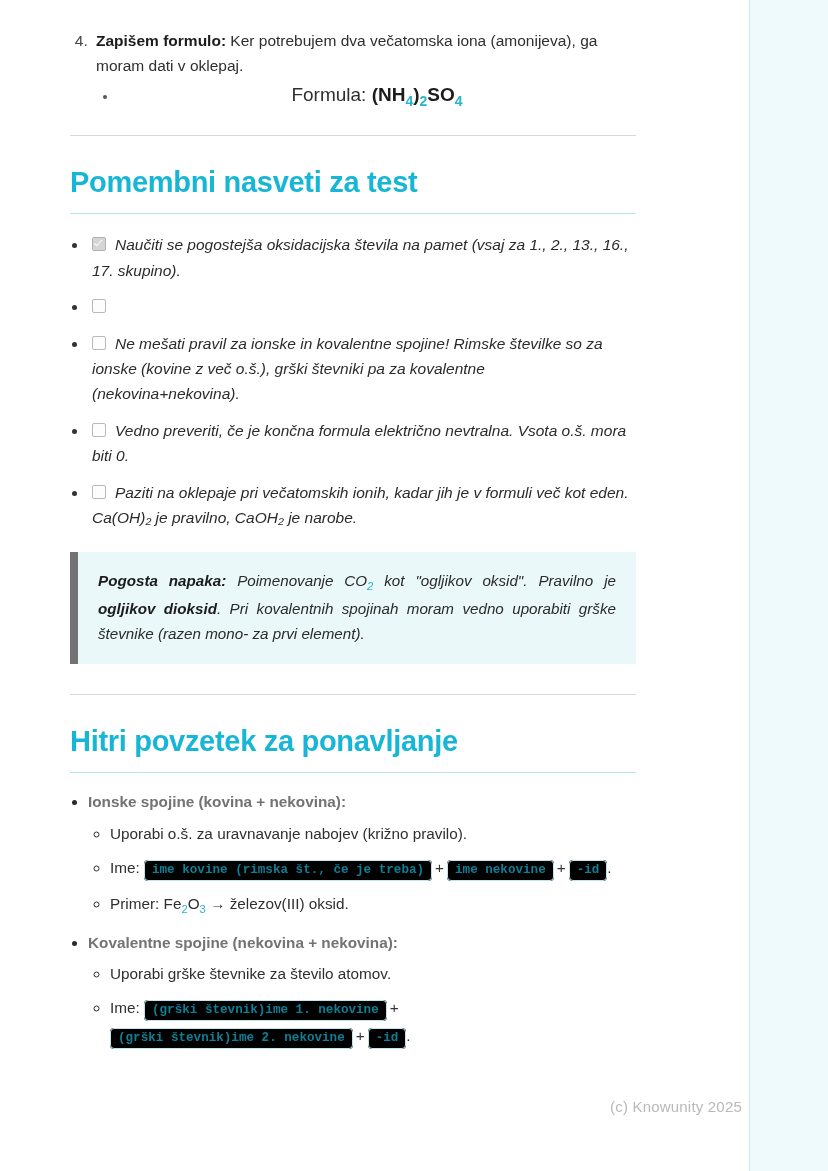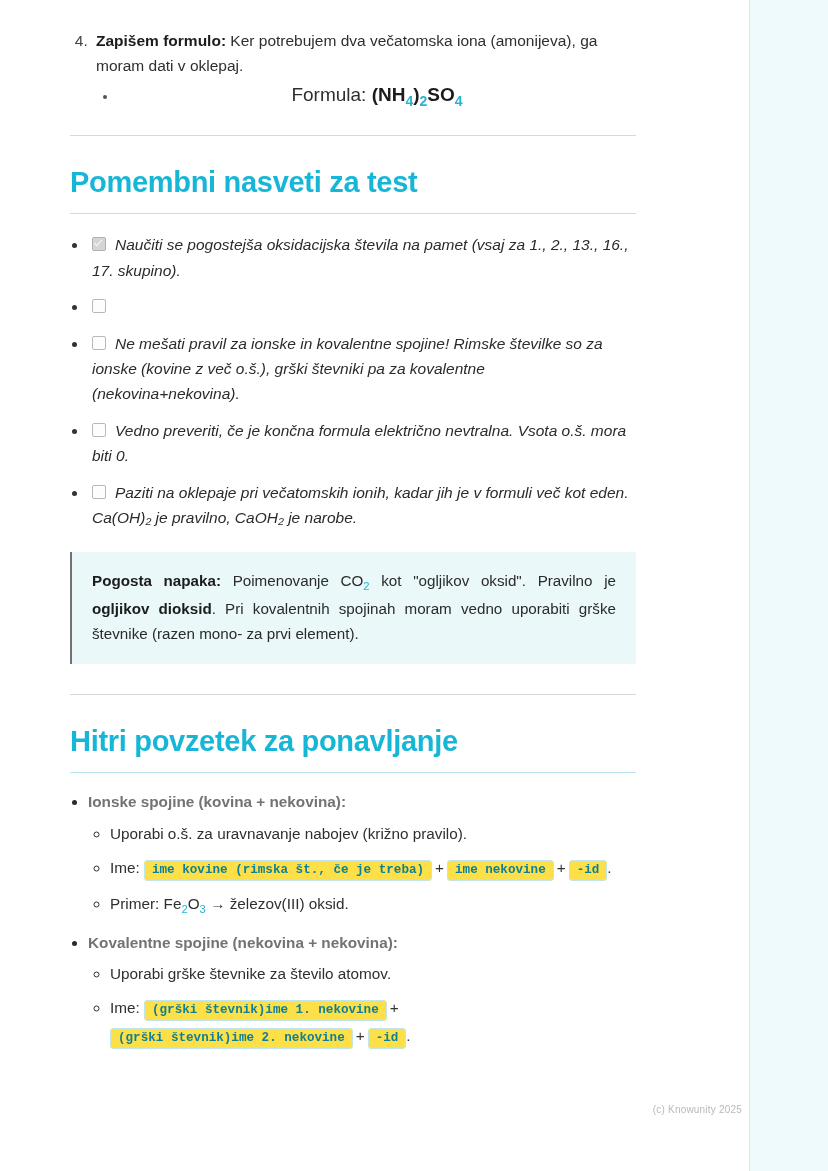--- a/index.html
+++ b/index.html
@@ -138,26 +138,27 @@
     height: 7px;
     border: solid #ffffff;
     border-width: 0 1.6px 1.6px 0;
     transform: rotate(42deg);
   }
 
   
   .callout {
     margin: 22px 0 0 0;
     background: #eaf8fa;
-    border-left: 2px solid #737373;
+    border-left: 8px solid #737373;
     padding: 16px 20px 17px 20px;
     font-size: 15.2px;
     line-height: 1.66;
     text-align: justify;
     color: #2b2b2b;
+    font-style: italic;
   }
   .callout .bold { font-weight: bold; }
 
   .hr-mid {
     border: 0;
     border-top: 1px solid #d8d8d8;
     margin: 30px 0 0 0;
   }
 
   
@@ -176,38 +177,38 @@
     list-style: circle;
   }
   ul.summary ul > li {
     margin-bottom: 9px;
     font-weight: normal;
     color: #2f2f2f;
   }
 
   code.tok {
     font-family: "Liberation Mono", monospace;
-    background: #fde047;
+    background: #000000;
     color: #0f7f96;
     border: 1px solid #bfe6ef;
     border-radius: 4px;
     padding: 2px 7px 3px 7px;
     font-size: 12.6px;
     font-weight: bold;
     white-space: nowrap;
     line-height: 2.1;
   }
   .plus { color: #333; padding: 0 3px; }
 
   
   .footer {
     position: absolute;
     right: 86px;
     bottom: 56px;
-    font-size: 10px;
+    font-size: 15px;
     color: #b9b9b9;
     letter-spacing: 0.2px;
     z-index: 3;
   }
 </style>
 </head>
 <body>
 
 <div class="page">
 

